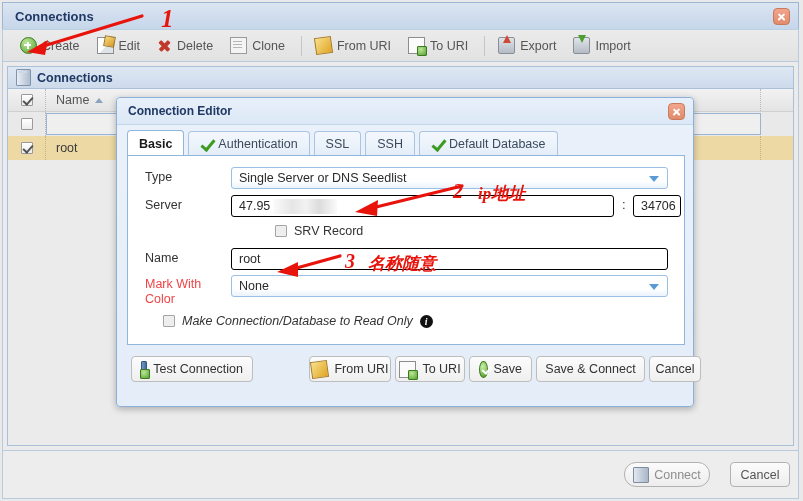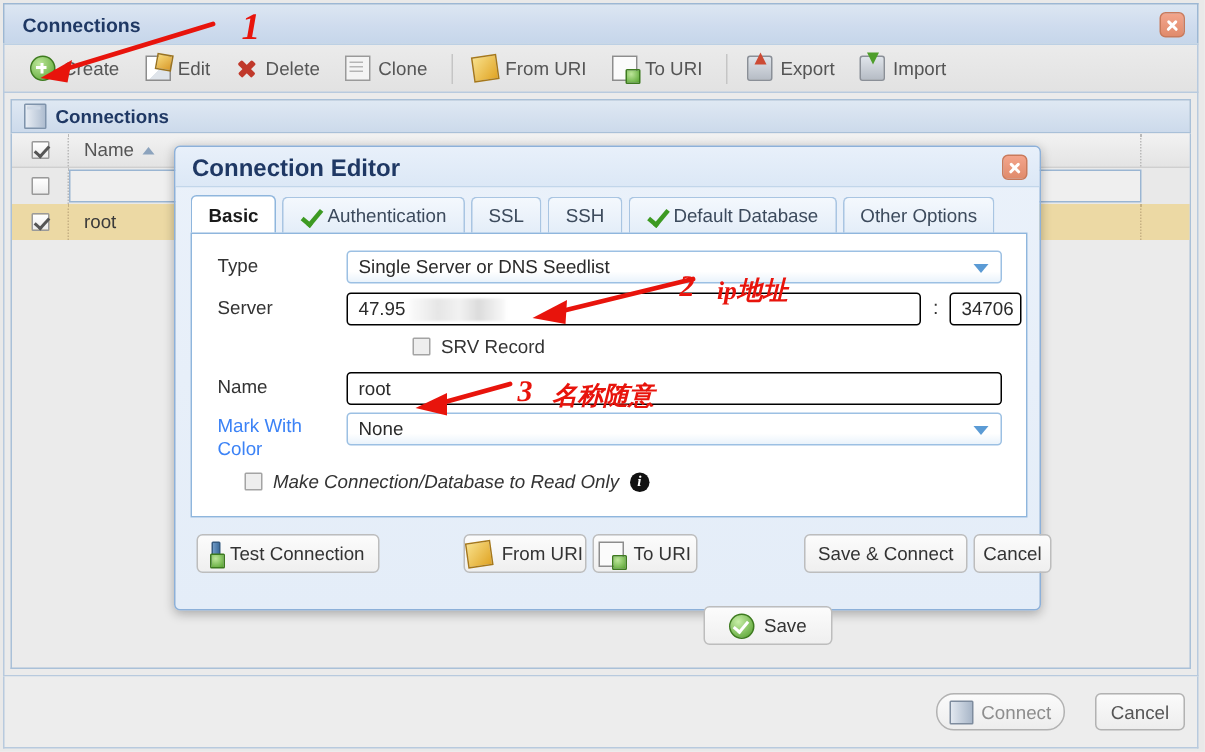--- a/index.html
+++ b/index.html
@@ -148,21 +148,21 @@
     border:1px solid #8cb0d9;border-radius:4px;
     box-shadow:0 2px 7px rgba(0,0,0,.28);
     box-sizing:border-box;
   }
   #dlg-titlebar{
     position:absolute;left:0;top:0;width:100%;height:27px;
     background:linear-gradient(to bottom,#e8f0fa,#dce8f6);
     border-bottom:1px solid #c2d6ea;border-radius:4px 4px 0 0;
     box-sizing:border-box;
   }
-  #dlg-title{position:absolute;left:11px;top:6px;font-weight:bold;font-size:16px;color:#1f3864;}
+  #dlg-title{position:absolute;left:11px;top:6px;font-weight:bold;font-size:12px;color:#1f3864;}
   #dlg-close{
     position:absolute;right:8px;top:5px;width:17px;height:17px;border-radius:4px;
     background:linear-gradient(to bottom,#f3a58c,#e08b6c);border:1px solid #c87a5c;
     box-sizing:border-box;cursor:pointer;
   }
   #dlg-close:before,#dlg-close:after{content:"";position:absolute;left:3px;top:7px;width:9px;height:2.4px;
     background:#fff;border-radius:1px;}
   #dlg-close:before{transform:rotate(45deg);}
   #dlg-close:after{transform:rotate(-45deg);}
 
@@ -347,23 +347,20 @@
       <div class="tab">
         <span>SSL</span>
       </div>
       <div class="tab">
         <span>SSH</span>
       </div>
       <div class="tab">
         <span class="ic-check"></span>
         <span>Default Database</span>
       </div>
-      <div class="tab">
-        <span>Other Options</span>
-      </div>
     </div>
 
     <div id="tabpanel">
 
       <div class="frm-row" style="left:17px;top:14px;">
         <span class="frm-label">Type</span>
       </div>
       <div class="sel grad" style="position:absolute;left:103px;top:11px;width:437px;">
         <span>Single Server or DNS Seedlist</span>
         <span class="arrow"></span>
@@ -386,21 +383,21 @@
         <span>SRV Record</span>
       </div>
 
       <div class="frm-row" style="left:17px;top:95px;">
         <span class="frm-label">Name</span>
       </div>
       <div class="inp" style="position:absolute;left:103px;top:92px;width:437px;">
         <span>root</span>
       </div>
 
-      <div style="position:absolute;left:17px;top:121px;width:82px;line-height:15px;font-size:12.5px;color:#3b82f6;">Mark With Color</div>
+      <div style="position:absolute;left:17px;top:121px;width:82px;line-height:15px;font-size:12.5px;color:#ef4444;">Mark With Color</div>
       <div class="sel grad" style="position:absolute;left:103px;top:119px;width:437px;">
         <span>None</span>
         <span class="arrow"></span>
       </div>
 
       <div class="cbrow" style="position:absolute;left:35px;top:158px;font-style:italic;">
         <span class="cbox"></span>
         <span>Make Connection/Database to Read Only</span>
         <span class="info-i">i</span>
       </div>
@@ -412,21 +409,21 @@
         <span>Test Connection</span>
       </div>
       <div class="dbtn" style="left:182px;width:82px;">
         <span class="ic ic-fromuri"></span>
         <span>From URI</span>
       </div>
       <div class="dbtn" style="left:268px;width:70px;">
         <span class="ic ic-touri"></span>
         <span>To URI</span>
       </div>
-      <div class="dbtn" style="left:342px;width:86px;margin-top:48px;">
+      <div class="dbtn" style="left:342px;width:63px;">
         <span class="ic-save"></span>
         <span>Save</span>
       </div>
       <div class="dbtn" style="left:409px;width:109px;">
         <span>Save &amp; Connect</span>
       </div>
       <div class="dbtn" style="left:522px;width:52px;">
         <span>Cancel</span>
       </div>
     </div>

